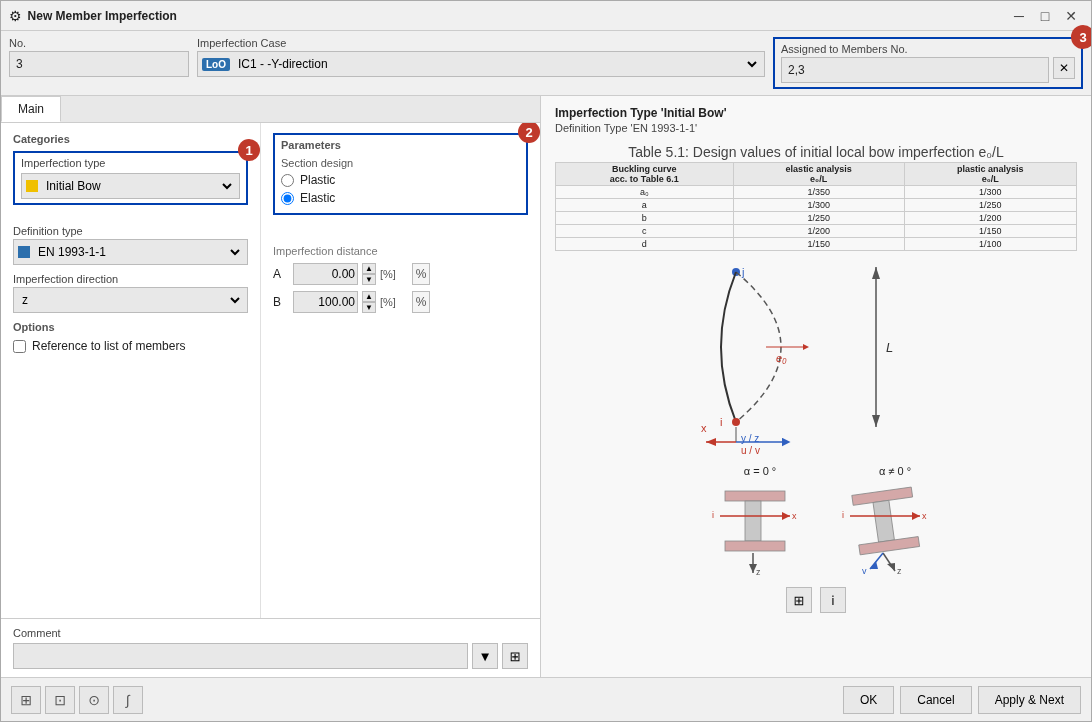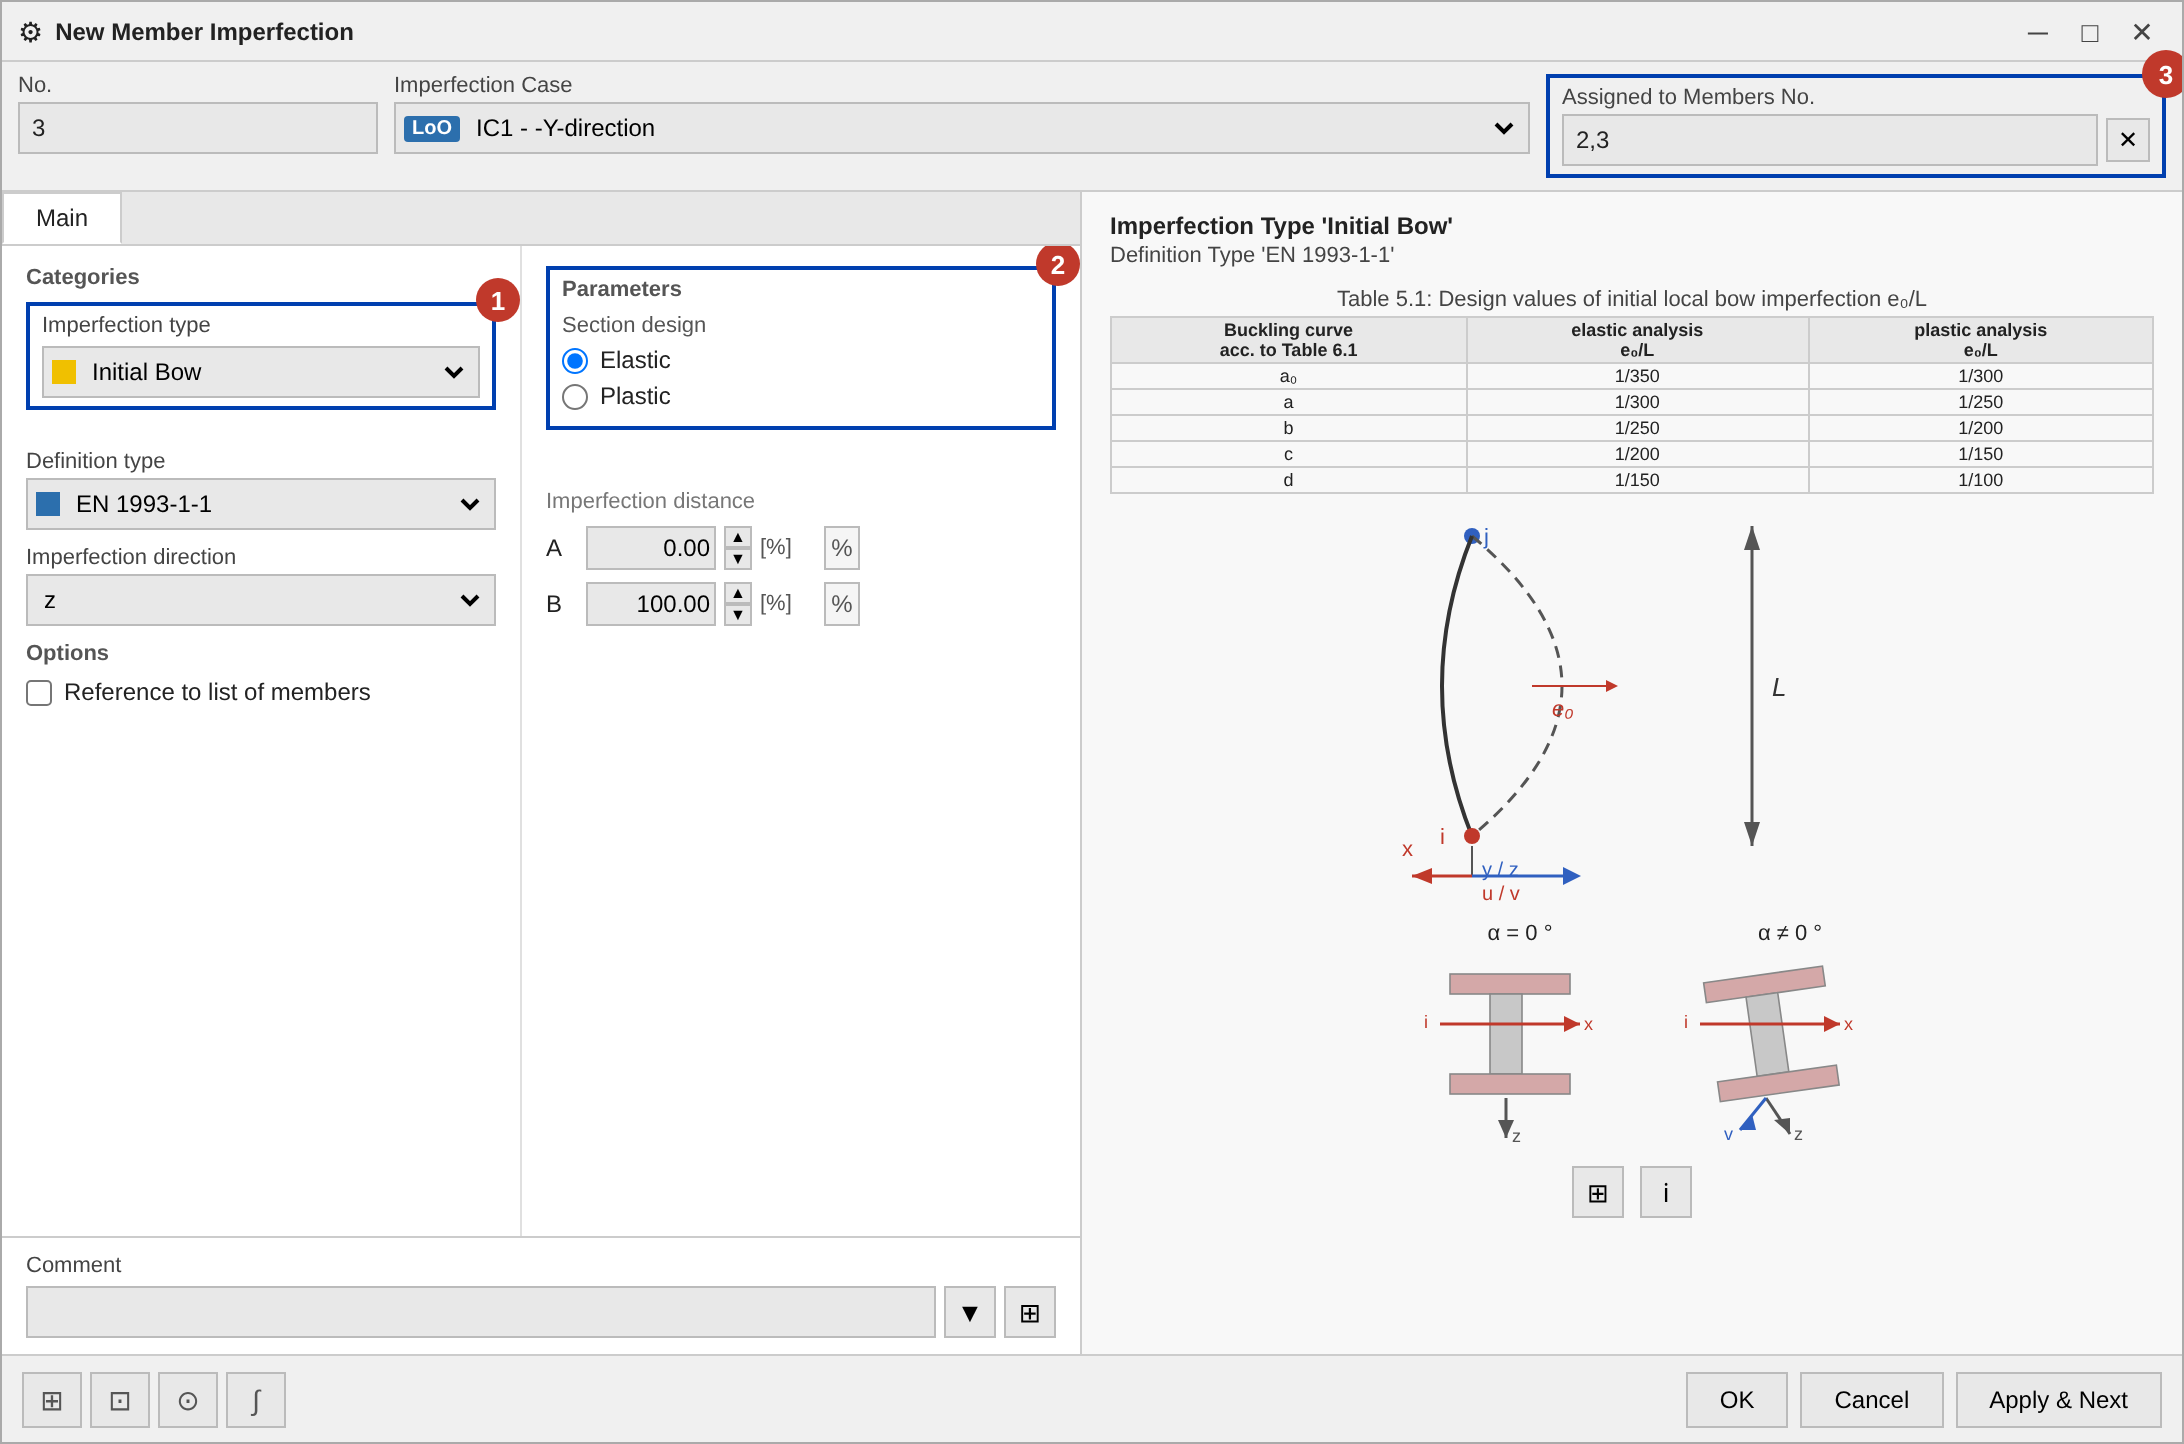--- a/index.html
+++ b/index.html
@@ -16,21 +16,21 @@
 
     .field-group { display: flex; flex-direction: column; }
     .field-label { font-size: 11px; color: #444; margin-bottom: 2px; }
     .field-value { background: #e8e8e8; border: 1px solid #bbb; padding: 3px 6px; font-size: 12px; height: 26px; display: flex; align-items: center; }
 
     .no-group { width: 180px; margin-right: 8px; }
     .imp-case-group { flex: 1; margin-right: 8px; }
     .assigned-group { width: 310px; border: 2px solid #003faf; background: #f0f0f0; padding: 4px 6px; position: relative; }
     .assigned-group .field-label { color: #444; }
     .assigned-group .field-value { background: #e8e8e8; border: 1px solid #bbb; flex: 1; }
-    .assigned-row { display: flex; gap: 4px; align-items: center; }
+    .assigned-row { display: flex; gap: 4px; }
     .assigned-clear-btn { width: 22px; height: 22px; border: 1px solid #bbb; background: #e8e8e8; cursor: pointer; display: flex; align-items: center; justify-content: center; font-size: 12px; }
 
     .badge-circle { width: 22px; height: 22px; border-radius: 50%; color: white; font-weight: bold; font-size: 13px; display: flex; align-items: center; justify-content: center; position: absolute; }
 
     .badge-3 { background: #c0392b; top: -14px; right: -14px; width: 24px; height: 24px; }
 
     .imp-case-select { display: flex; align-items: center; border: 1px solid #bbb; background: #e8e8e8; height: 26px; padding: 0 4px; gap: 4px; position: relative; }
     .imp-case-select select { border: none; background: transparent; font-size: 12px; flex: 1; outline: none; cursor: pointer; }
     .loo-badge { background: #2c6fad; color: white; font-size: 10px; font-weight: bold; padding: 1px 4px; border-radius: 2px; }
 
@@ -98,21 +98,21 @@
     .bottom-tool-btn { width: 30px; height: 28px; border: 1px solid #bbb; background: #e8e8e8; cursor: pointer; display: flex; align-items: center; justify-content: center; font-size: 14px; color: #555; }
     .bottom-right { margin-left: auto; display: flex; gap: 6px; }
     .btn { height: 28px; padding: 0 16px; border: 1px solid #bbb; background: #e8e8e8; cursor: pointer; font-size: 12px; display: flex; align-items: center; }
     .btn-ok { background: #e8e8e8; }
     .btn-apply-next { background: #e8e8e8; }
 
     
     .data-table { border-collapse: collapse; font-size: 9px; width: 100%; margin-bottom: 6px; }
     .data-table th, .data-table td { border: 1px solid #ccc; padding: 1px 4px; text-align: center; margin-top: 43px; }
     .data-table th { background: #e8e8e8; font-weight: 600; }
-    .table-caption { font-size: 11px; text-align: left; color: #444; margin-bottom: 2px; }
+    .table-caption { font-size: 14px; text-align: left; color: #444; margin-bottom: 2px; }
 
     
     .diagram-svg-container { display: flex; flex-direction: column; align-items: center; width: 100%; }
     .badge-1 { background: #c0392b; }
 
     .diagram-icons-row { display: flex; gap: 8px; margin-top: 6px; }
     .diagram-icon-btn { width: 26px; height: 26px; border: 1px solid #bbb; background: #e8e8e8; cursor: pointer; display: flex; align-items: center; justify-content: center; font-size: 13px; }
   </style>
 </head>
 <body>
@@ -214,26 +214,26 @@
         </div>
 
         <div class="parameters-col">
 
           
           <div style="position:relative; display:inline-block; width:100%; margin-bottom:10px;">
             <div class="parameters-group">
               <div class="parameters-label">Parameters</div>
               <div class="section-title" style="font-weight:normal; margin-bottom:4px;">Section design</div>
               <div class="radio-row">
+                <input type="radio" name="section-design" id="plastic-radio" style="">
+                <label for="plastic-radio">Plastic</label>
+              </div>
+              <div class="radio-row">
                 <input type="radio" name="section-design" id="elastic-radio" checked="" style="">
                 <label for="elastic-radio">Elastic</label>
-              </div>
-              <div class="radio-row">
-                <input type="radio" name="section-design" id="plastic-radio" style="">
-                <label for="plastic-radio">Plastic</label>
               </div>
             </div>
             <div class="badge-circle badge-1" style="background:#c0392b; top:-12px; right:-12px;">2</div>
           </div>
 
           
           <div class="imp-distance-section">
             <div class="imp-distance-label">Imperfection distance</div>
 
             <div class="distance-row">

